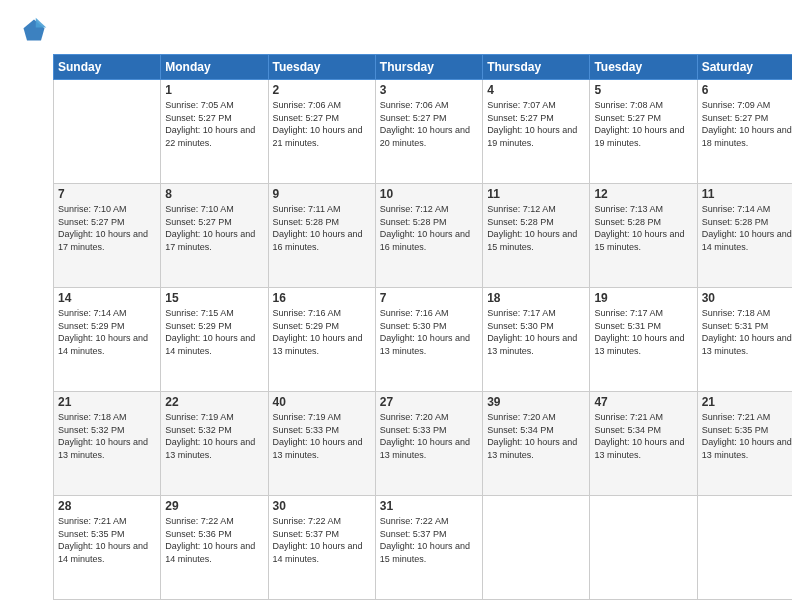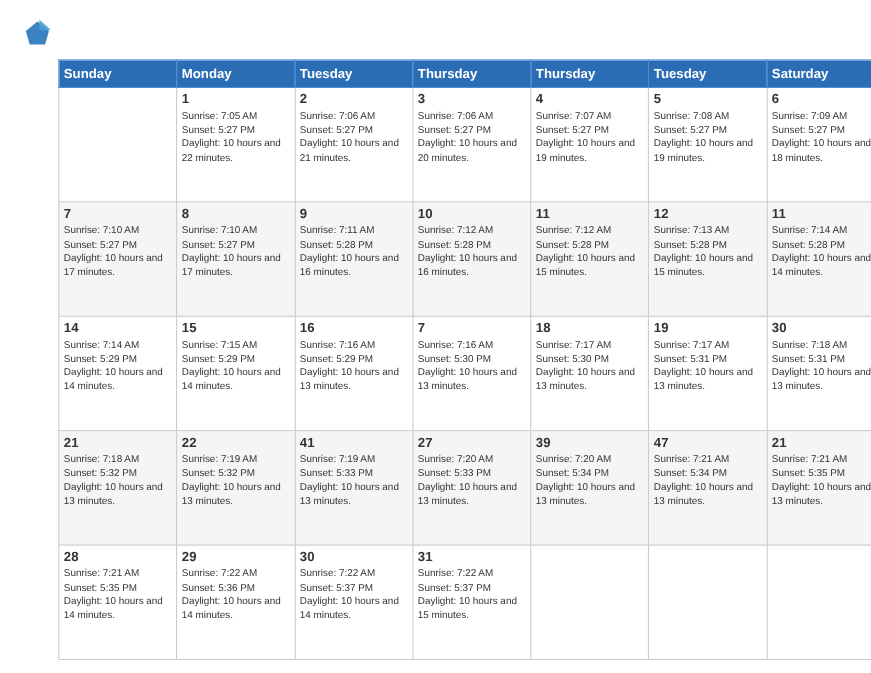--- a/index.html
+++ b/index.html
@@ -220,21 +220,21 @@
         <tr>
           <td>
             <span class="day-num">21</span>
             <div class="day-info">Sunrise: 7:18 AM<br>Sunset: 5:32 PM<br>Daylight: 10 hours and 13 minutes.</div>
           </td>
           <td>
             <span class="day-num">22</span>
             <div class="day-info">Sunrise: 7:19 AM<br>Sunset: 5:32 PM<br>Daylight: 10 hours and 13 minutes.</div>
           </td>
           <td>
-            <span class="day-num">41</span>
+            <span class="day-num">40</span>
             <div class="day-info">Sunrise: 7:19 AM<br>Sunset: 5:33 PM<br>Daylight: 10 hours and 13 minutes.</div>
           </td>
           <td>
             <span class="day-num">27</span>
             <div class="day-info">Sunrise: 7:20 AM<br>Sunset: 5:33 PM<br>Daylight: 10 hours and 13 minutes.</div>
           </td>
           <td>
             <span class="day-num">39</span>
             <div class="day-info">Sunrise: 7:20 AM<br>Sunset: 5:34 PM<br>Daylight: 10 hours and 13 minutes.</div>
           </td>

